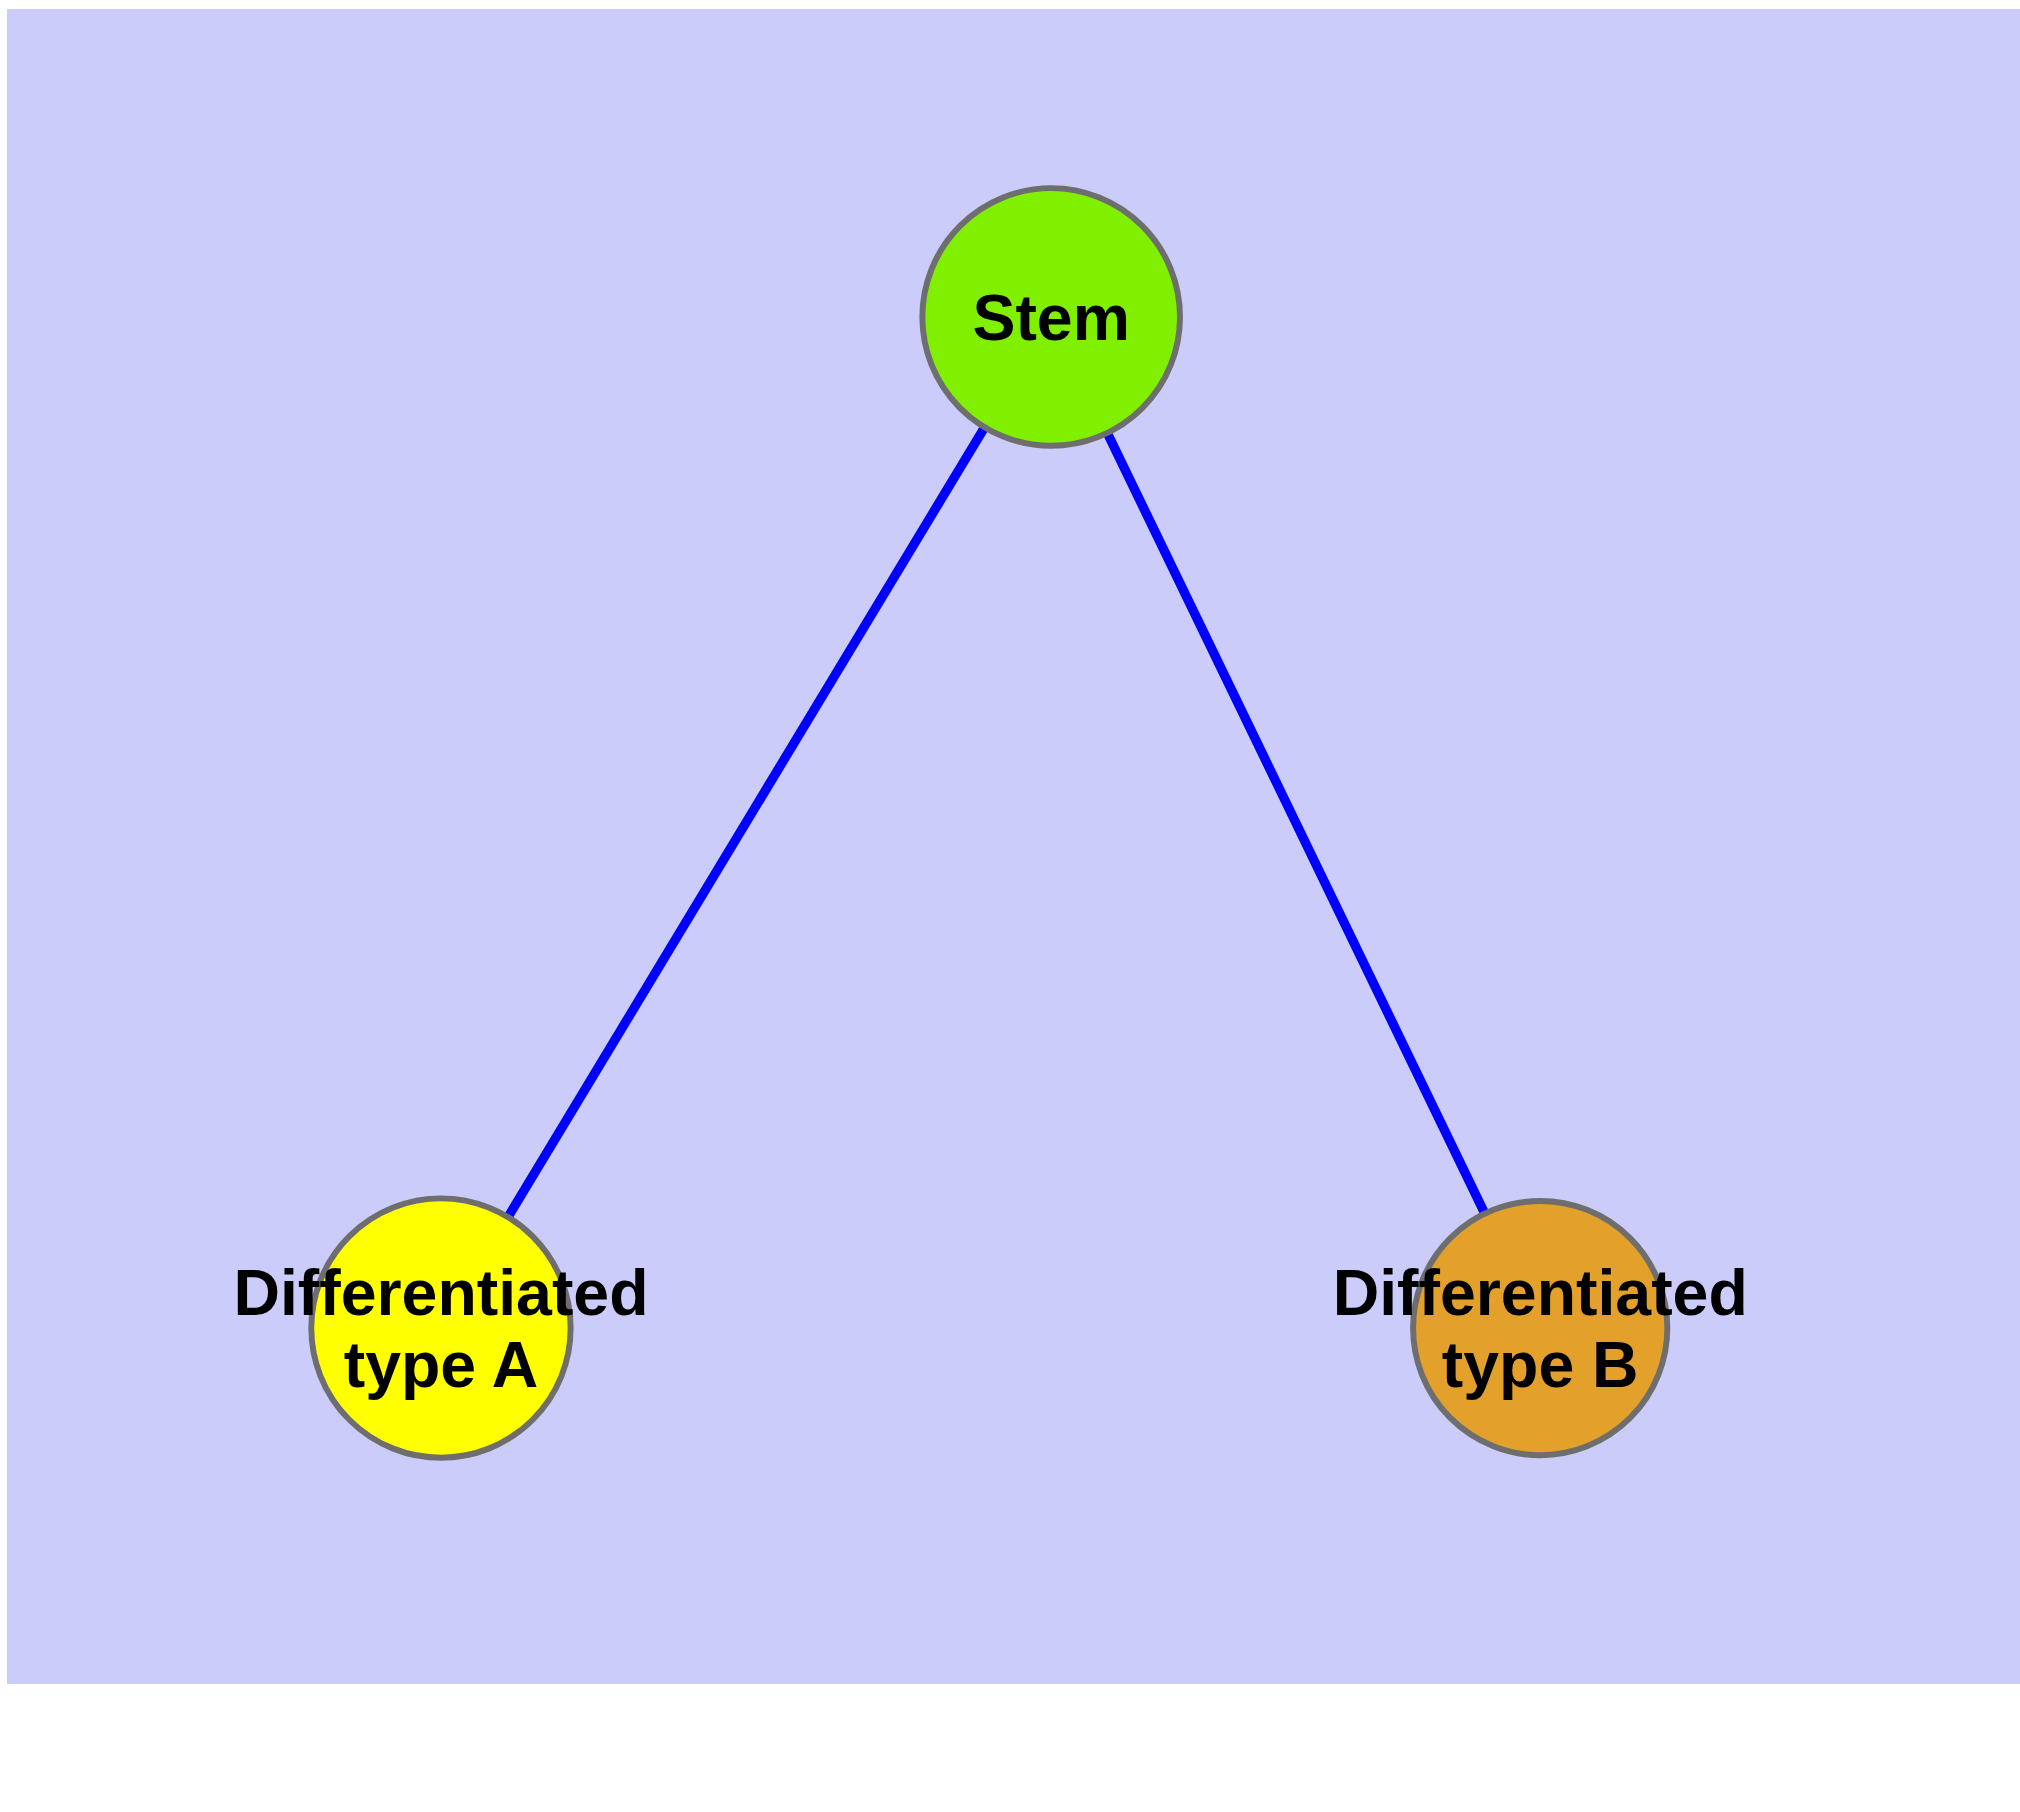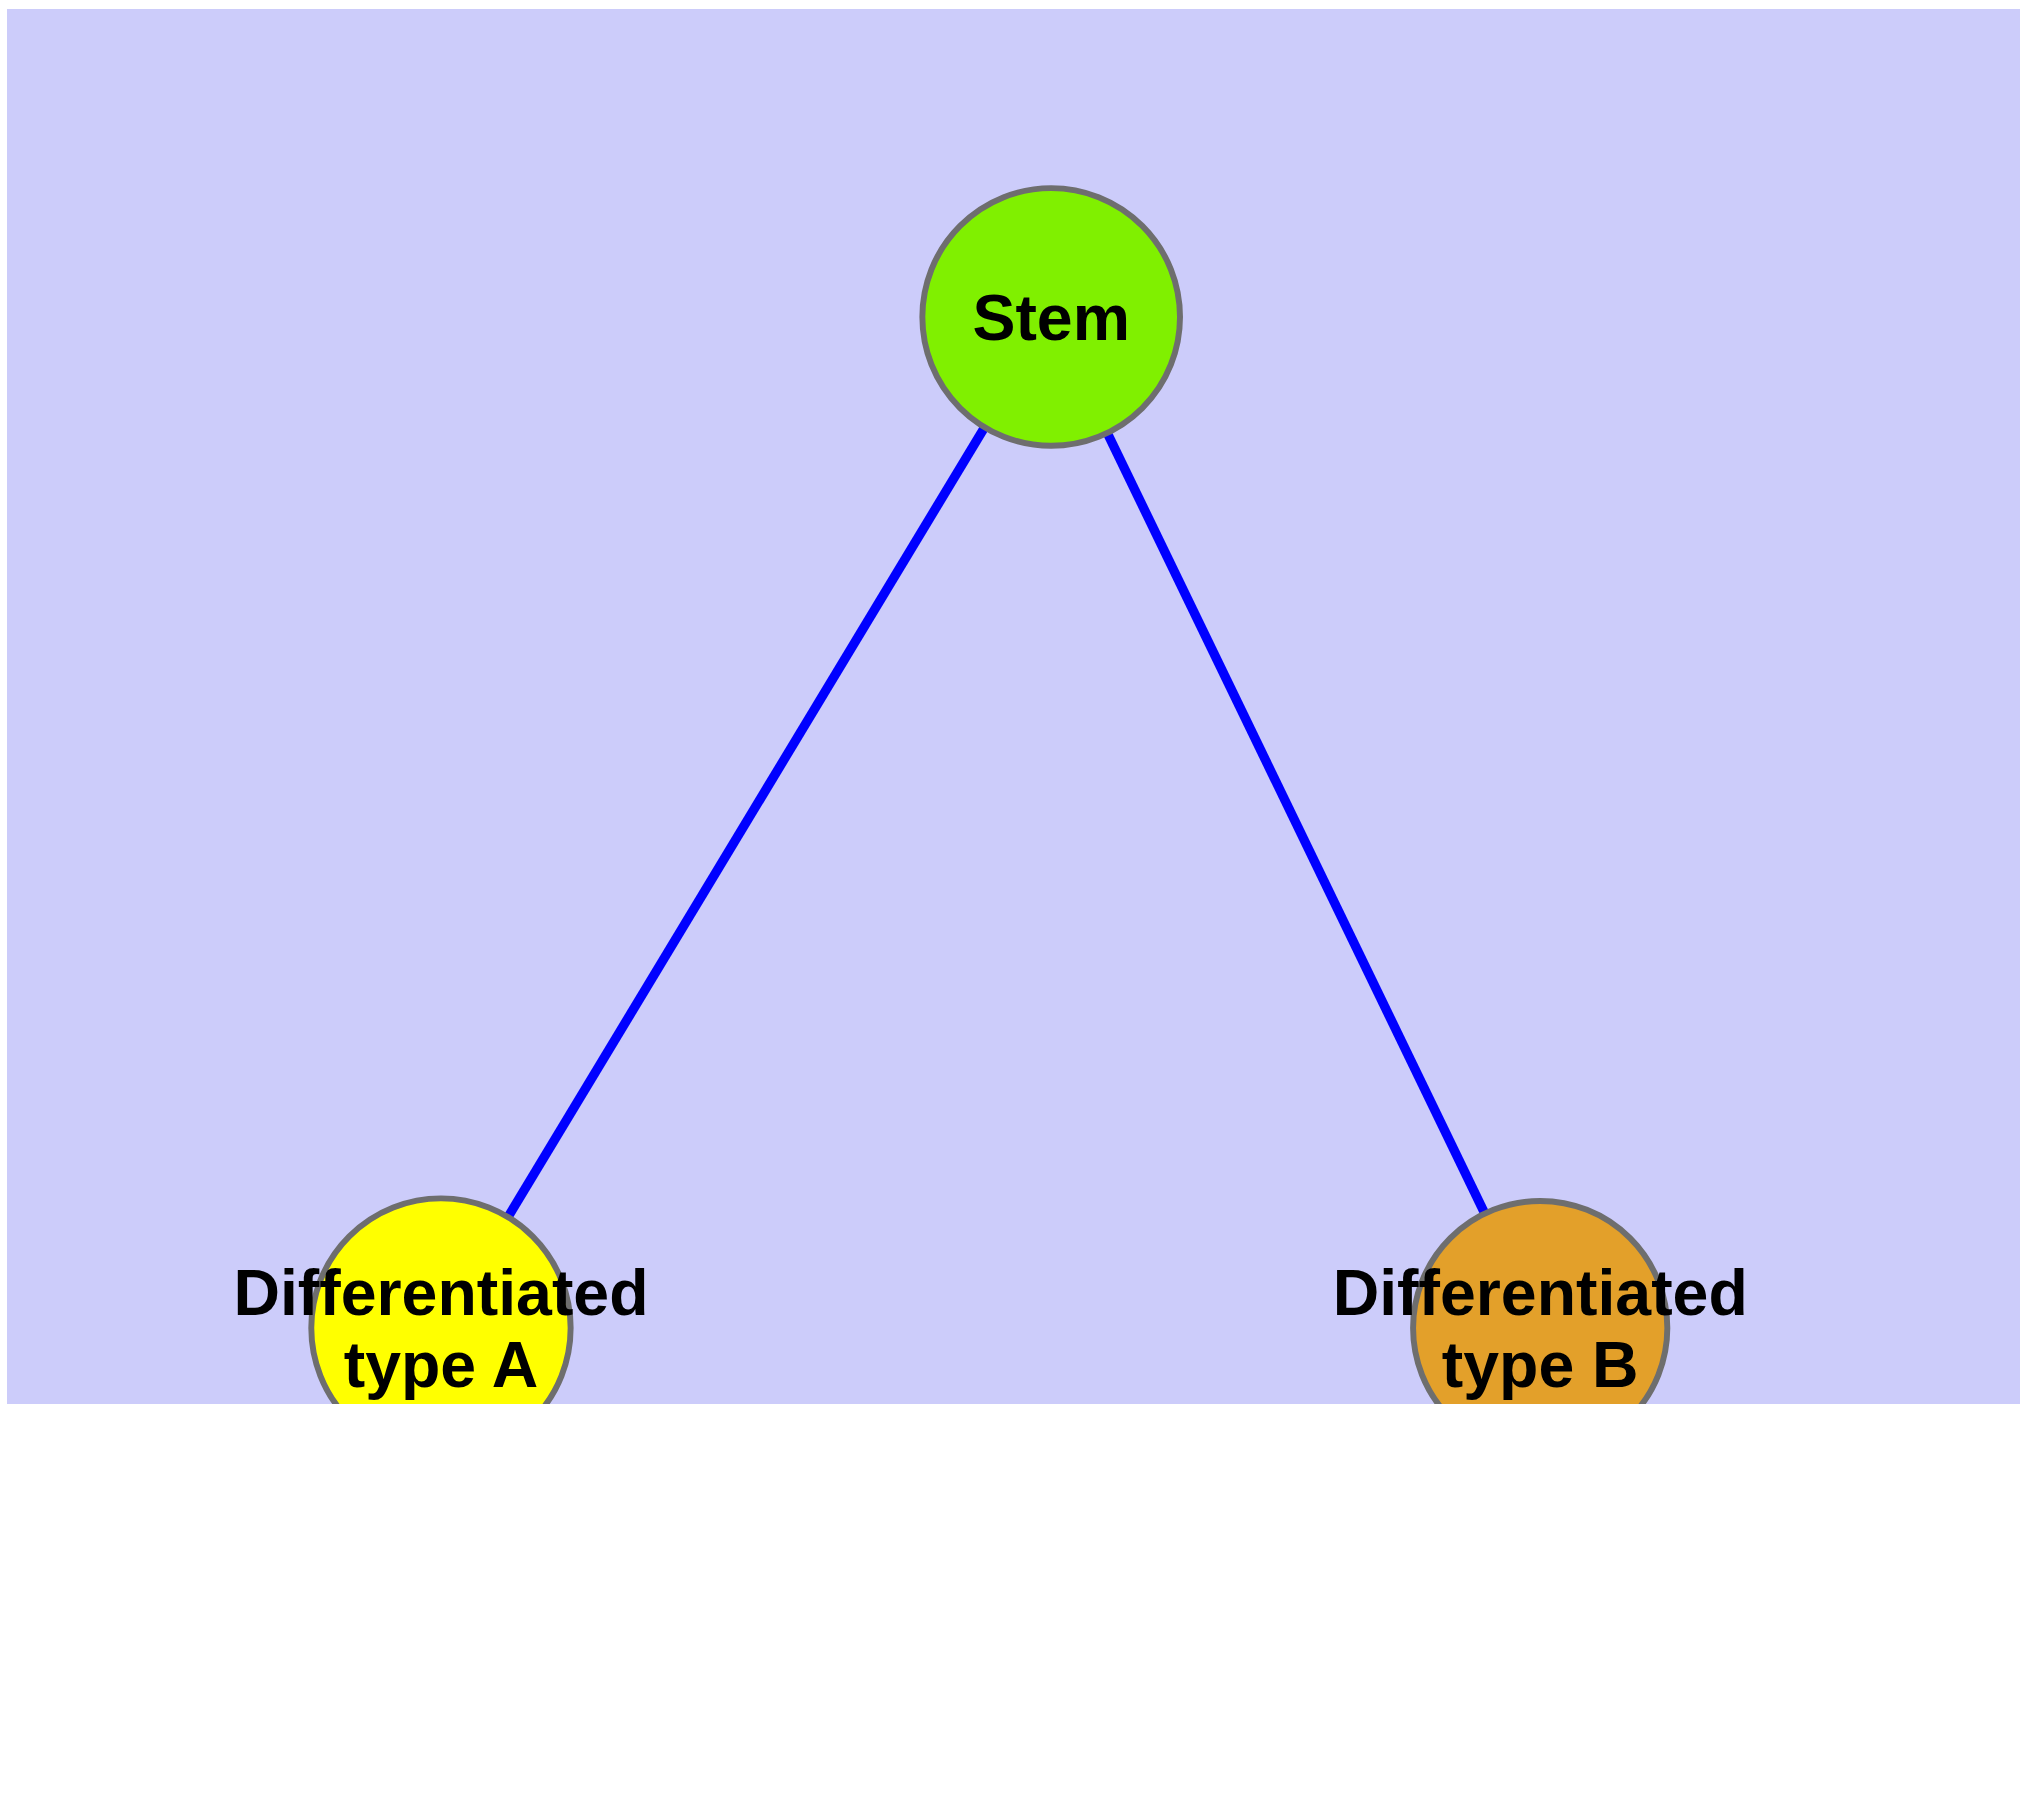--- a/index.html
+++ b/index.html
@@ -45,21 +45,21 @@
   .node-label-line {
     font-family: "Liberation Sans", "DejaVu Sans", sans-serif;
     font-weight: bold;
     fill: #000000;
     text-anchor: middle;
   }
 </style>
 </head>
 <body>
 
-<div id="canvas" style="width: 2021px; height: 1404px;">
+<div id="canvas" style="width: 2021px; height: 1684px;">
   <div id="plot-area" style="background: rgb(204, 204, 250);"></div>
 
   <svg id="graph-svg" viewBox="0 0 2384 2138" xmlns="http://www.w3.org/2000/svg" style="width: 2021px; height: 1812px;">
 
     <g>
       <line class="edge-line" id="edge-stem-to-a" x1="1240" y1="374" x2="520" y2="1567" stroke="#0000ff" stroke-width="11"></line>
       <line class="edge-line" id="edge-stem-to-b" x1="1240" y1="374" x2="1817" y2="1567" stroke="#0000ff" stroke-width="11"></line>
     </g>
 
     <g>

